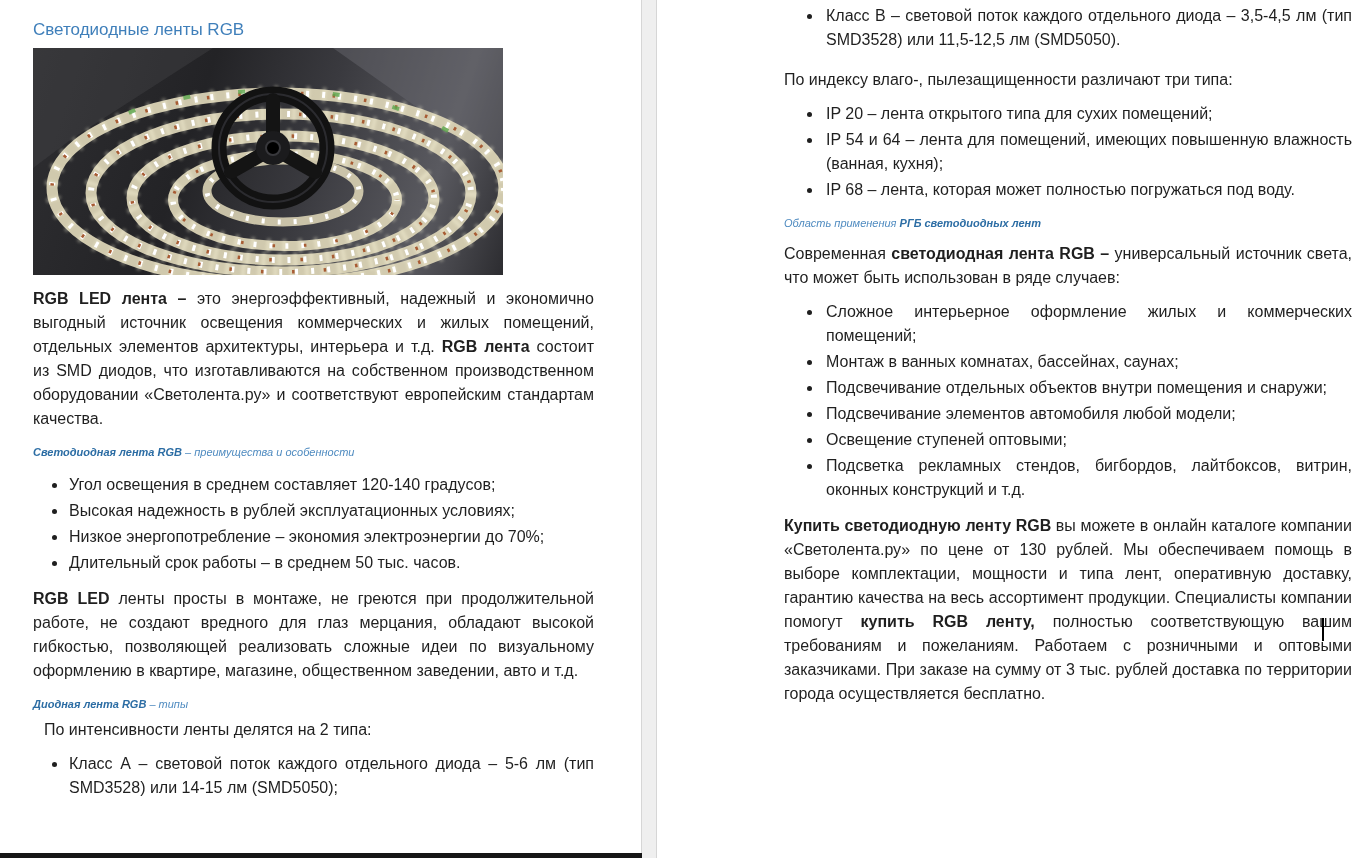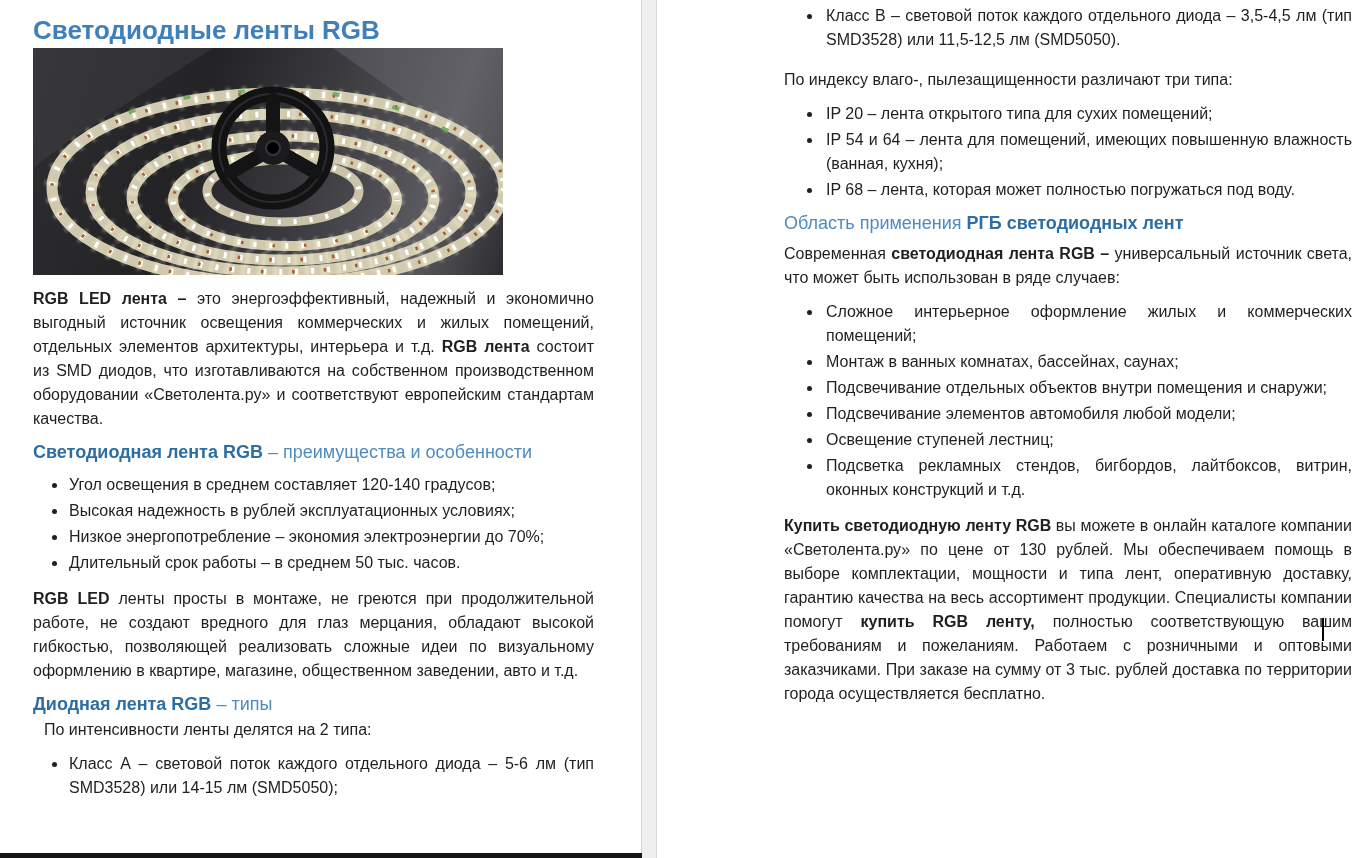--- a/index.html
+++ b/index.html
@@ -15,30 +15,30 @@
   .page-gap{
     position:absolute;top:0;left:641px;width:16px;height:858px;
     background:#efefef;border-left:1px solid #d6d6d6;border-right:1px solid #d6d6d6;
     box-sizing:border-box;
   }
   .bottom-edge{position:absolute;left:0;bottom:0;width:642px;height:5px;background:#161616;}
   .content-l{margin:18px 47px 0 33px;}
   .content-r{margin:0 39px 0 100px;padding-top:4px;}
 
   .doc-title{
-    font-size:26px;line-height:24px;color:#3f7fba;font-weight:700;
+    font-size:17px;line-height:24px;color:#3f7fba;font-weight:400;
     margin:3px 0 6px 0;
   }
   .photo{
     width:470px;height:227px;overflow:hidden;position:relative;
     background:linear-gradient(108deg,#2e2e31 0%,#232326 34%,#3a3a3f 58%,#5a5a60 82%,#2c2c30 100%);
   }
   .photo svg{display:block;}
 
-  .h2{font-size:18px;line-height:22px;margin:10px 0 3px 0;font-weight:400;}
+  .h2{font-size:11px;line-height:22px;margin:10px 0 3px 0;font-weight:400;font-style:italic;}
   .h2 .hb{color:#2c6da4;font-weight:700;}
   .h2 .hl{color:#4f8bc0;font-weight:400;}
 
   .para{
     font-size:16px;line-height:24px;text-align:justify;
     margin:12px 0 0 0;
   }
   .para b{font-weight:700;}
   .lead{margin-top:16px;}
   .blist{margin-top:10px;}
@@ -169,21 +169,21 @@
 
     <h2 class="h2"><span class="hl">Область применения </span><span class="hb">РГБ светодиодных лент</span></h2>
 
     <p class="para" style="margin-top:8px;"><span>Современная </span><b>светодиодная лента RGB – </b><span>универсальный источник света, что может быть использован в ряде случаев:</span></p>
 
     <div class="blist">
       <div class="bullet">Сложное интерьерное оформление жилых и коммерческих помещений;</div>
       <div class="bullet">Монтаж в ванных комнатах, бассейнах, саунах;</div>
       <div class="bullet">Подсвечивание отдельных объектов внутри помещения и снаружи;</div>
       <div class="bullet">Подсвечивание элементов автомобиля любой модели;</div>
-      <div class="bullet">Освещение ступеней лестниц;</div>
+      <div class="bullet">Освещение ступеней оптовыми;</div>
       <div class="bullet">Подсветка рекламных стендов, бигбордов, лайтбоксов, витрин, оконных конструкций и т.д.</div>
     </div>
 
     <p class="para"><b>Купить светодиодную ленту RGB </b><span>вы можете в онлайн каталоге компании «Светолента.ру» по цене от 130 рублей. Мы обеспечиваем помощь в выборе комплектации, мощности и типа лент, оперативную доставку, гарантию качества на весь ассортимент продукции. Специалисты компании помогут </span><b>купить RGB ленту,</b><span> полностью соответствующую вашим требованиям и пожеланиям. Работаем с розничными и оптовыми заказчиками. При заказе на сумму от 3 тыс. рублей доставка по территории города осуществляется бесплатно.</span></p>
   </div>
 </div>
 
 <div class="caret"></div>
 
 </body></html>

